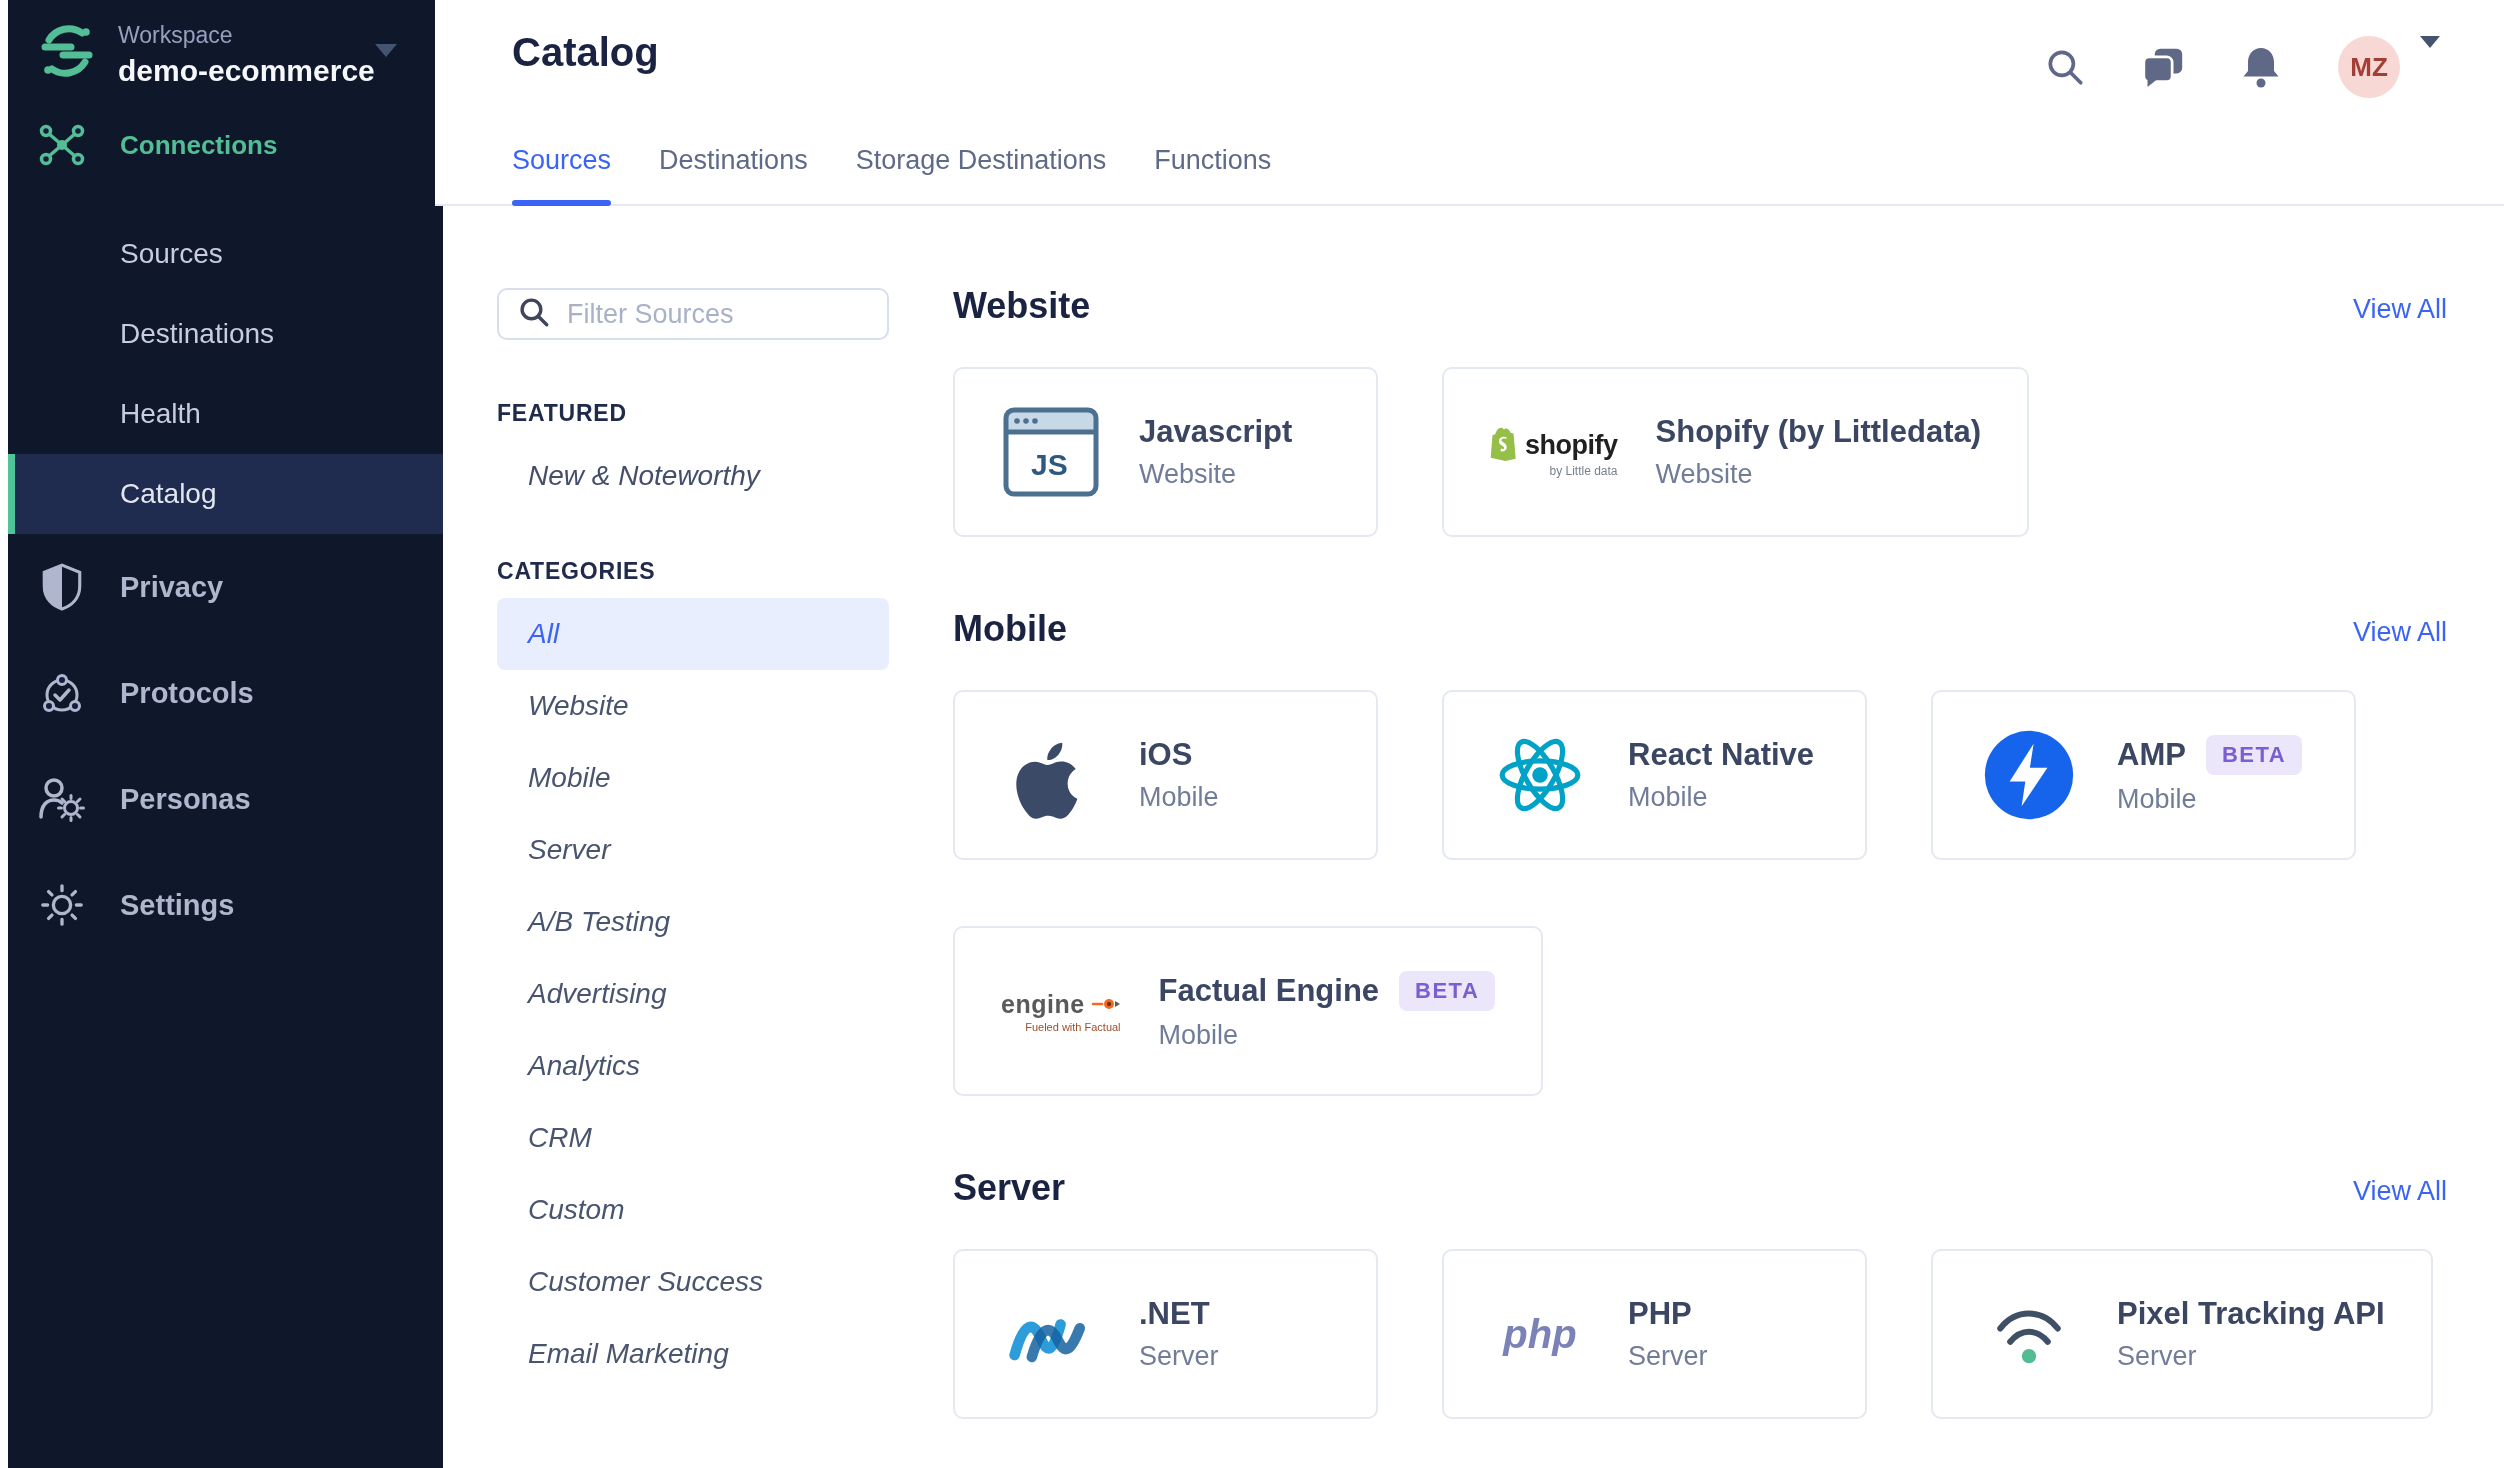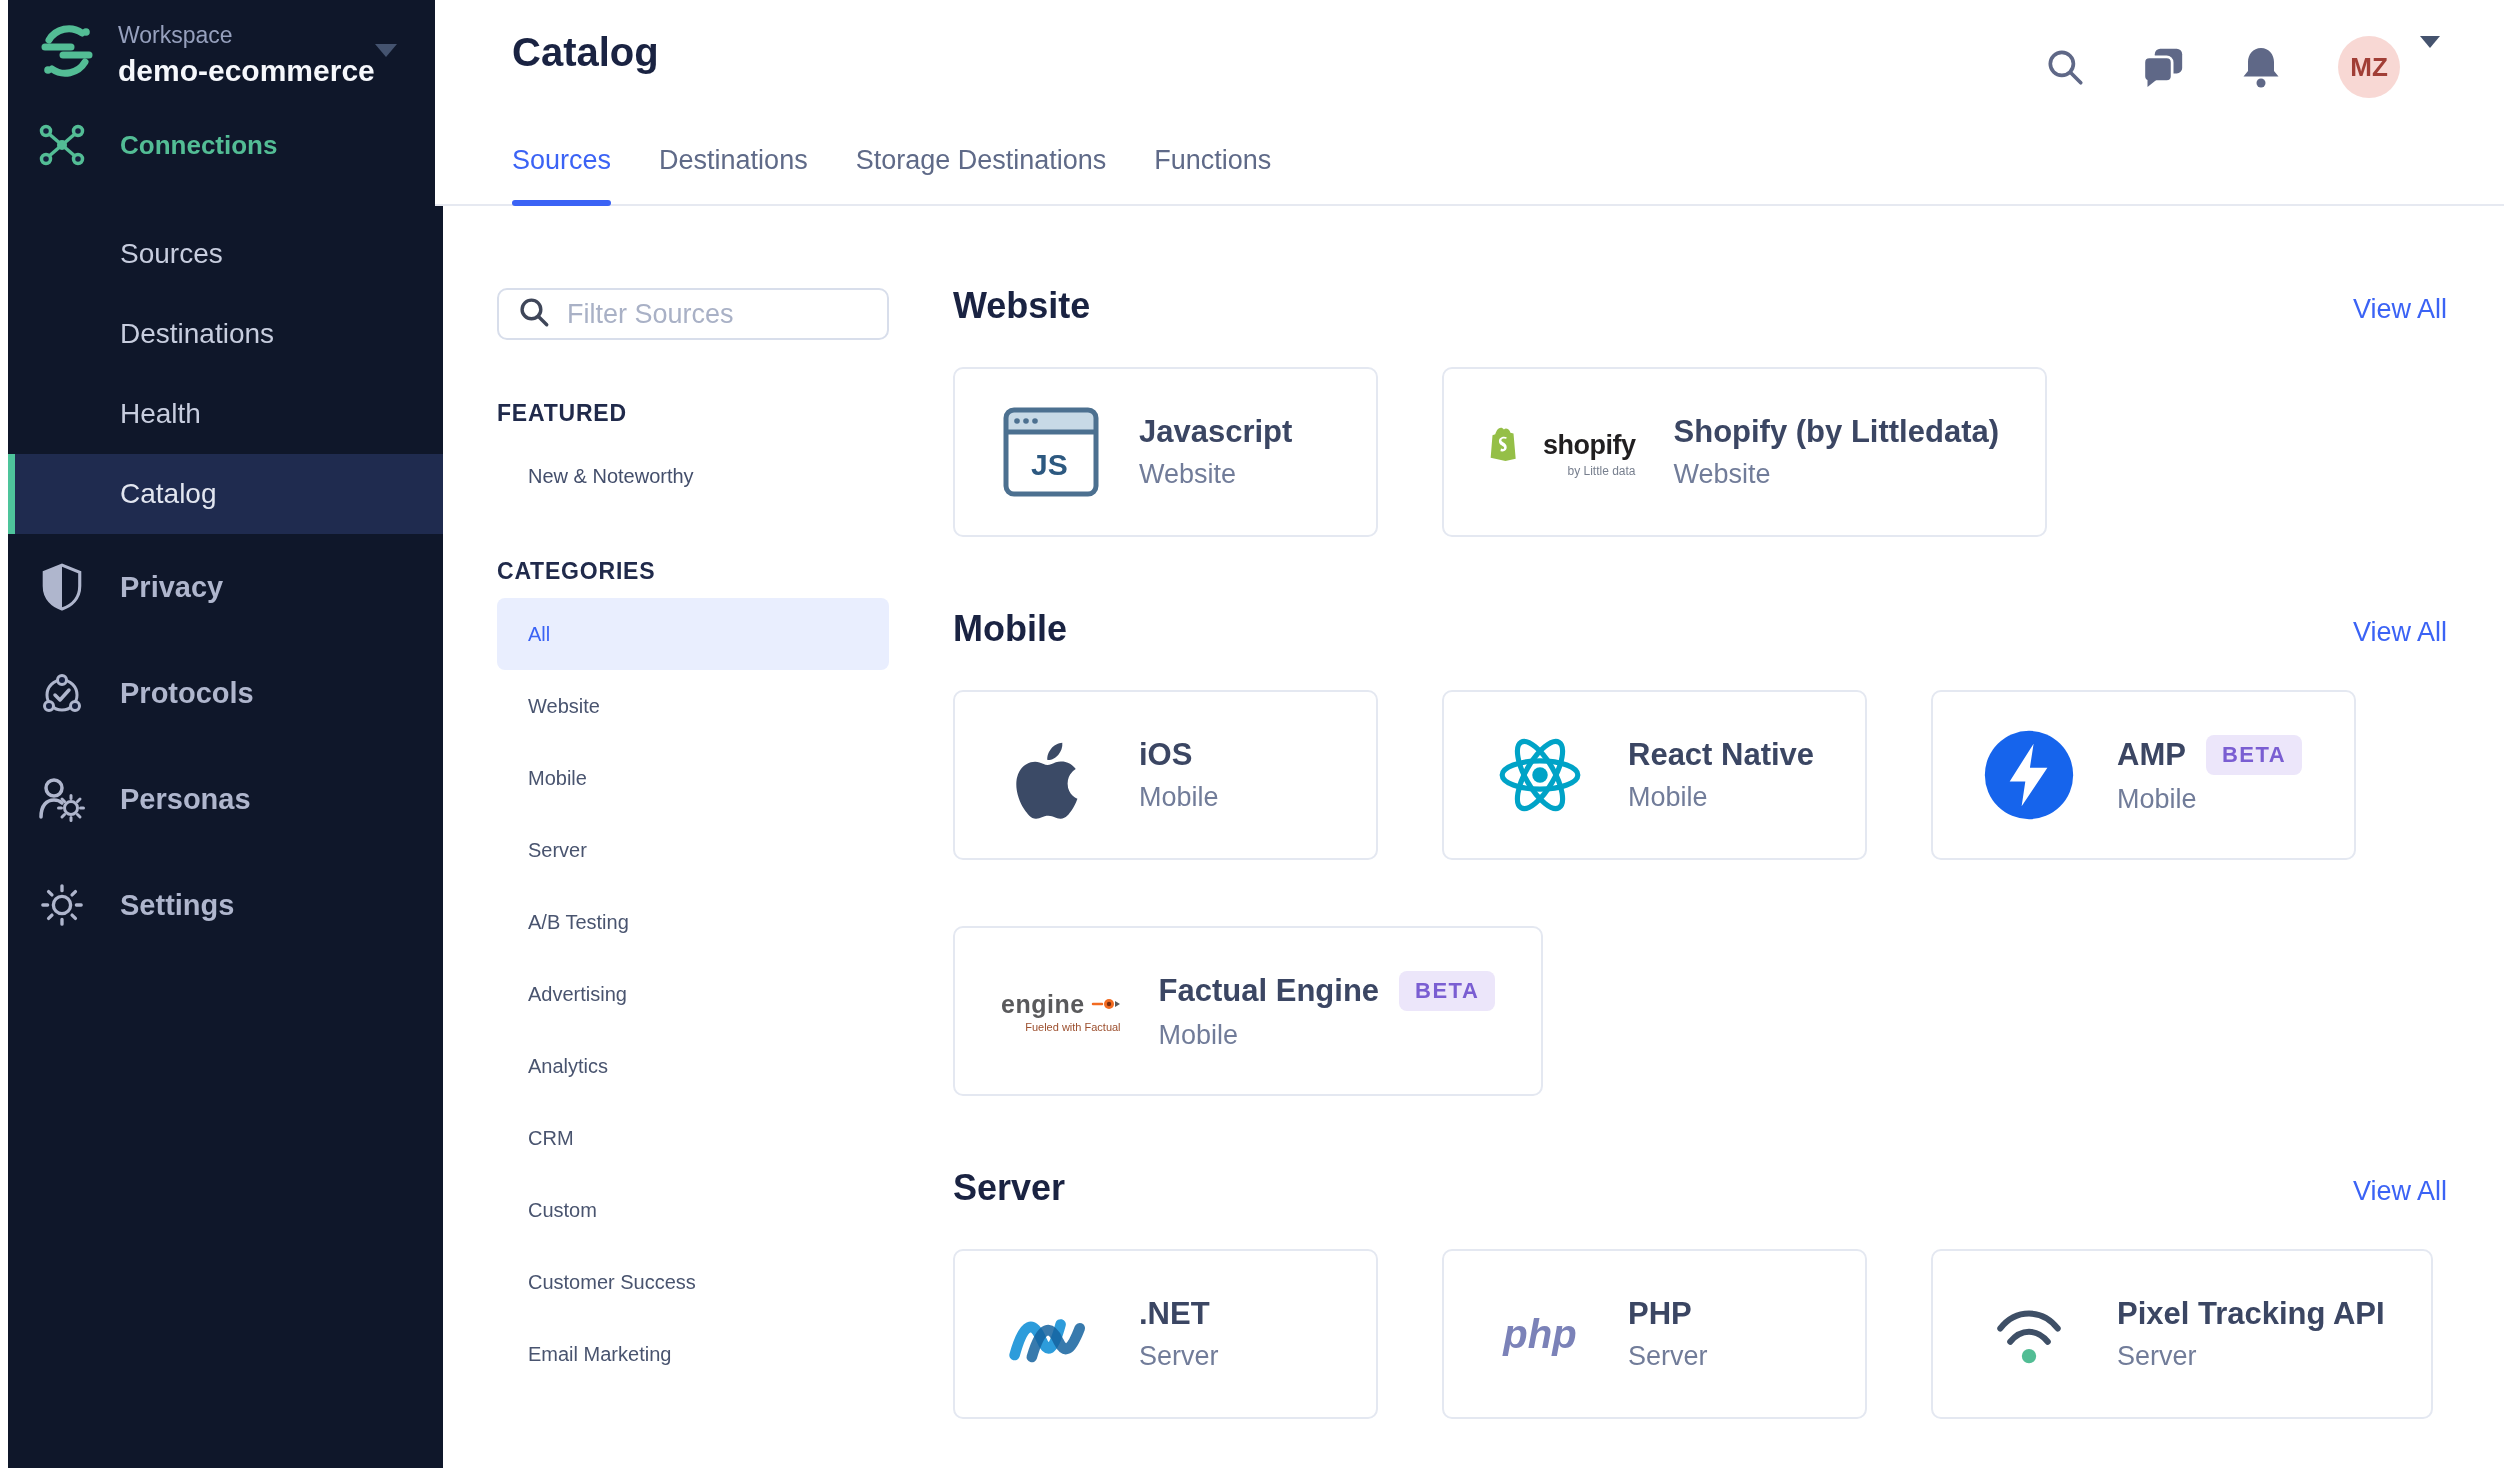--- a/index.html
+++ b/index.html
@@ -44,21 +44,21 @@
               border-top:12px solid #45536E; cursor:pointer; }
 
   
   .rail { position:absolute; left:497px; top:288px; width:392px; }
   .filter { height:52px; border:2px solid #D8DEEB; border-radius:10px; display:flex; align-items:center; padding:0 18px; gap:16px; background:#fff; }
   .filter input { border:none; outline:none; flex:1; font-size:27px; color:#333C57; font-family:inherit; min-width:0; }
   .filter input::placeholder { color:#A9B1C6; }
   .rail-h { font-size:23px; font-weight:700; color:#202A4B; letter-spacing:.8px; margin-top:58px; line-height:30px; }
   .rail-h.cats { margin-top:44px; }
   .rail-list { margin-top:12px; }
-  .rail-item { height:72px; display:flex; align-items:center; padding-left:31px; font-size:20px; color:#434E6B; cursor:pointer; border-radius:8px; }
+  .rail-item { height:72px; display:flex; align-items:center; padding-left:31px; font-size:28px; color:#434E6B; cursor:pointer; border-radius:8px;font-style:italic; }
   .cat-item { color:#49546F; }
   .cat-item.active { background:#E9EEFE; color:#3B63F5; }
 
   
   .main { position:absolute; left:953px; top:270px; width:1494px; }
   .section { padding-top:14px; }
   .section + .section { margin-top:56px; }
   .sec-head { display:flex; justify-content:space-between; align-items:baseline; line-height:44px; }
   .sec-title { font-size:36px; font-weight:700; color:#1A2342; }
   .view-all { font-size:27px; color:#3B63F5; cursor:pointer; }
@@ -66,21 +66,21 @@
   .card { min-width:425px; height:170px; border:2px solid #E4E8F1; border-radius:10px; background:#fff;
           display:inline-flex; align-items:center; padding:0 46px; gap:38px; cursor:pointer; }
   .card-icon { min-width:100px; display:flex; flex-direction:column; align-items:center; justify-content:center; flex-shrink:0; }
   .card-title { font-size:31px; font-weight:700; color:#3B4663; white-space:nowrap; display:flex; align-items:center; }
   .card-sub { font-size:27px; color:#717C99; margin-top:9px; }
   .badge { display:inline-block; margin-left:20px; font-size:22px; font-weight:700; letter-spacing:1.5px;
            color:#7A5ED2; background:#ECE6FA; padding:7px 16px; border-radius:8px; }
 
   
   .shopify-logo { display:flex; flex-direction:column; align-items:center; }
-  .shopify-row { display:flex; align-items:flex-end; gap:23px; }
+  .shopify-row { display:flex; align-items:flex-end; gap:5px; }
   .shopify-word { font-size:27px; font-weight:700; color:#211F20; letter-spacing:-0.5px; }
   .logo-caption { font-size:12px; color:#777F8E; margin-top:3px; align-self:flex-end; }
   .factual-logo { display:flex; flex-direction:column; align-items:flex-start; max-width:140px; }
   .factual-row { display:flex; align-items:center; gap:6px; }
   .engine-word { font-size:25px; font-weight:600; color:#5A5A5C; letter-spacing:.5px; }
   .factual-caption { font-size:11px; color:#9C4F2E; margin-top:2px; align-self:flex-end; }
   .php-word { font-size:40px; font-weight:700; font-style:italic; color:#7B82B8; }
 </style>
 </head>
 <body>

